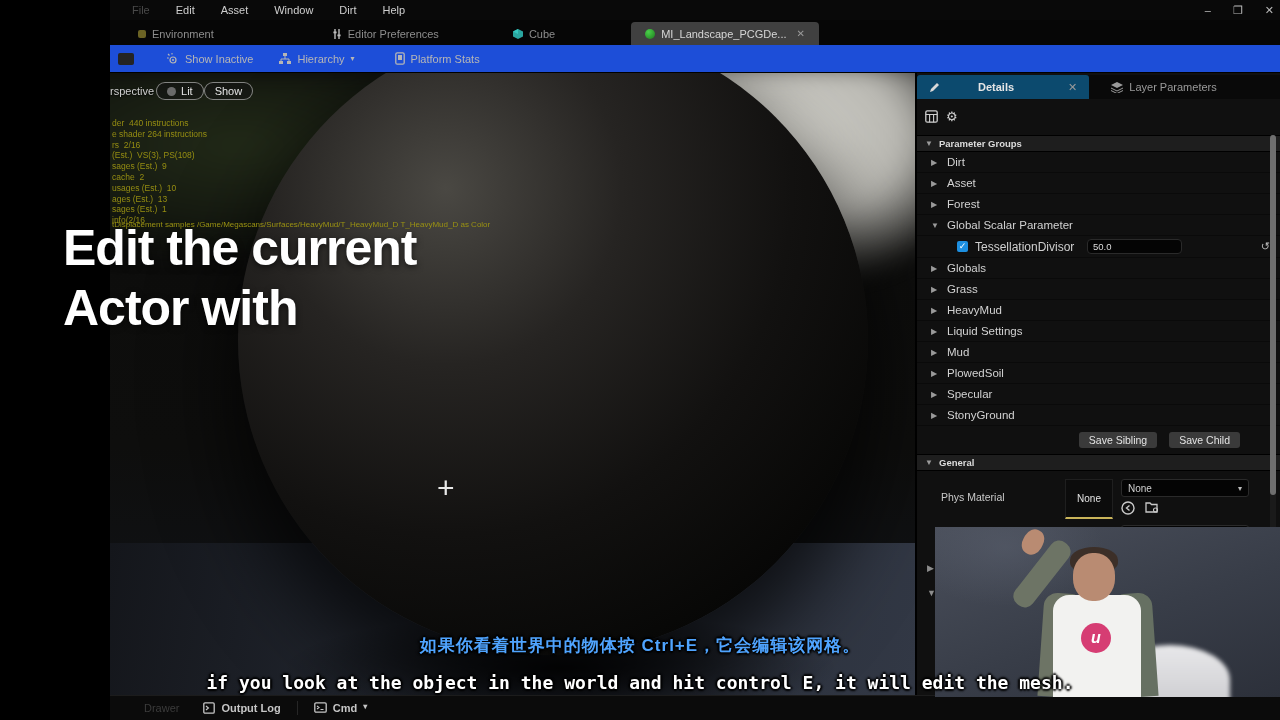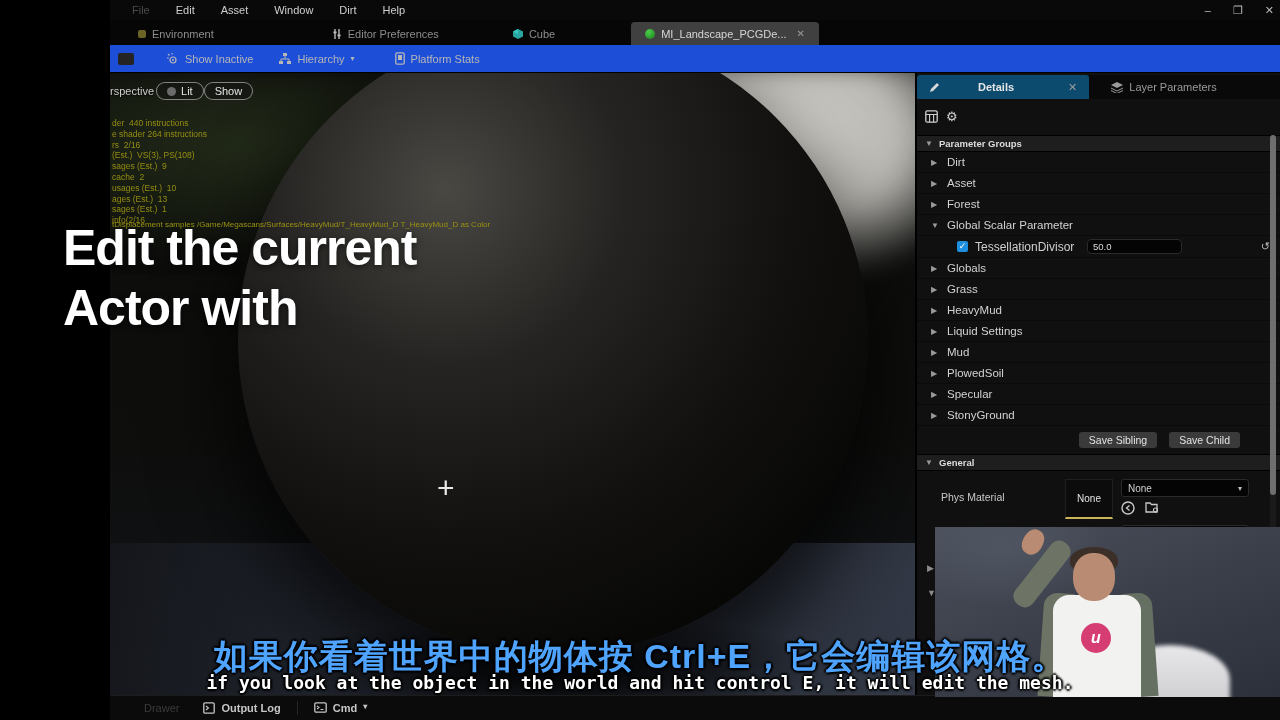--- a/index.html
+++ b/index.html
@@ -147,21 +147,21 @@
   .p-shirt-r { left:186px; top:66px; width:34px; height:104px; background:#667062;
     border-radius:6px 14px 0 0; transform:rotate(-4deg); }
   .p-logo { left:146px; top:96px; width:30px; height:30px; background:#d63d73;
     border-radius:50%; color:#fff; font-size:16px; font-weight:bold;
     display:flex; align-items:center; justify-content:center; font-style:italic; }
   .p-arm-dn { left:196px; top:110px; width:18px; height:52px; background:#667062;
     border-radius:8px; transform:rotate(-18deg); }
 
   
   #sub-zh { left:0; top:634px; width:1280px; text-align:center; color:#4fa4ff;
-    font-size:34px; font-weight:bold; letter-spacing:1px;
+    font-size:17px; font-weight:bold; letter-spacing:1px;
     text-shadow:-2px 0 2px #000, 2px 0 2px #000, 0 -2px 2px #000, 0 2px 2px #000; }
   #sub-en { left:0; top:672px; width:1280px; text-align:center; color:#fff;
     font-family:"DejaVu Sans Mono", monospace; font-size:18px; font-weight:bold;
     text-shadow:-2px 0 2px #000, 2px 0 2px #000, 0 -2px 2px #000, 0 2px 2px #000; }
 
   
   #bottombar { left:0; top:695px; width:1170px; height:25px; background:#0b0b0b;
     border-top:1px solid #1c1c1c; display:flex; align-items:center; gap:10px;
     padding-left:34px; color:#c6c6c6; font-size:11px; }
   .faint { color:#3c3c3c; margin-right:14px; }

